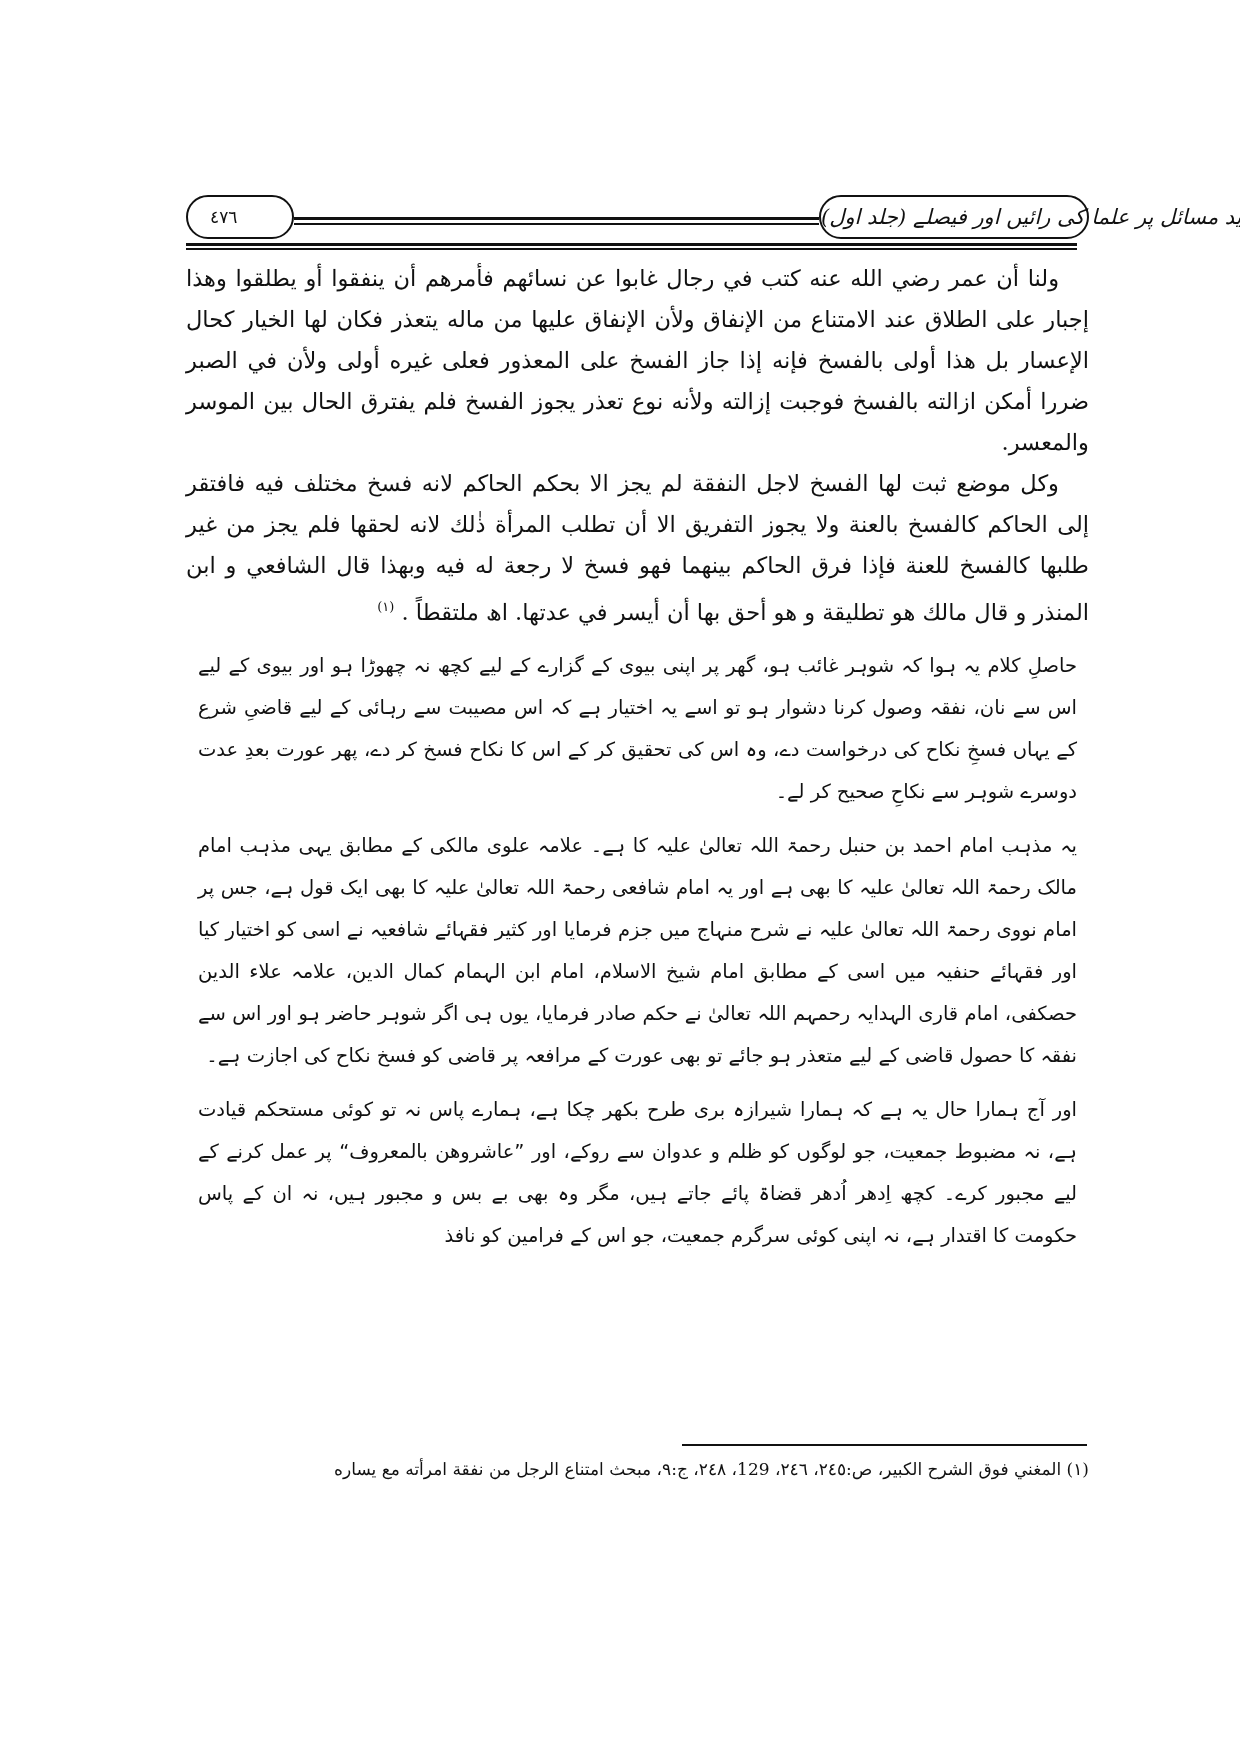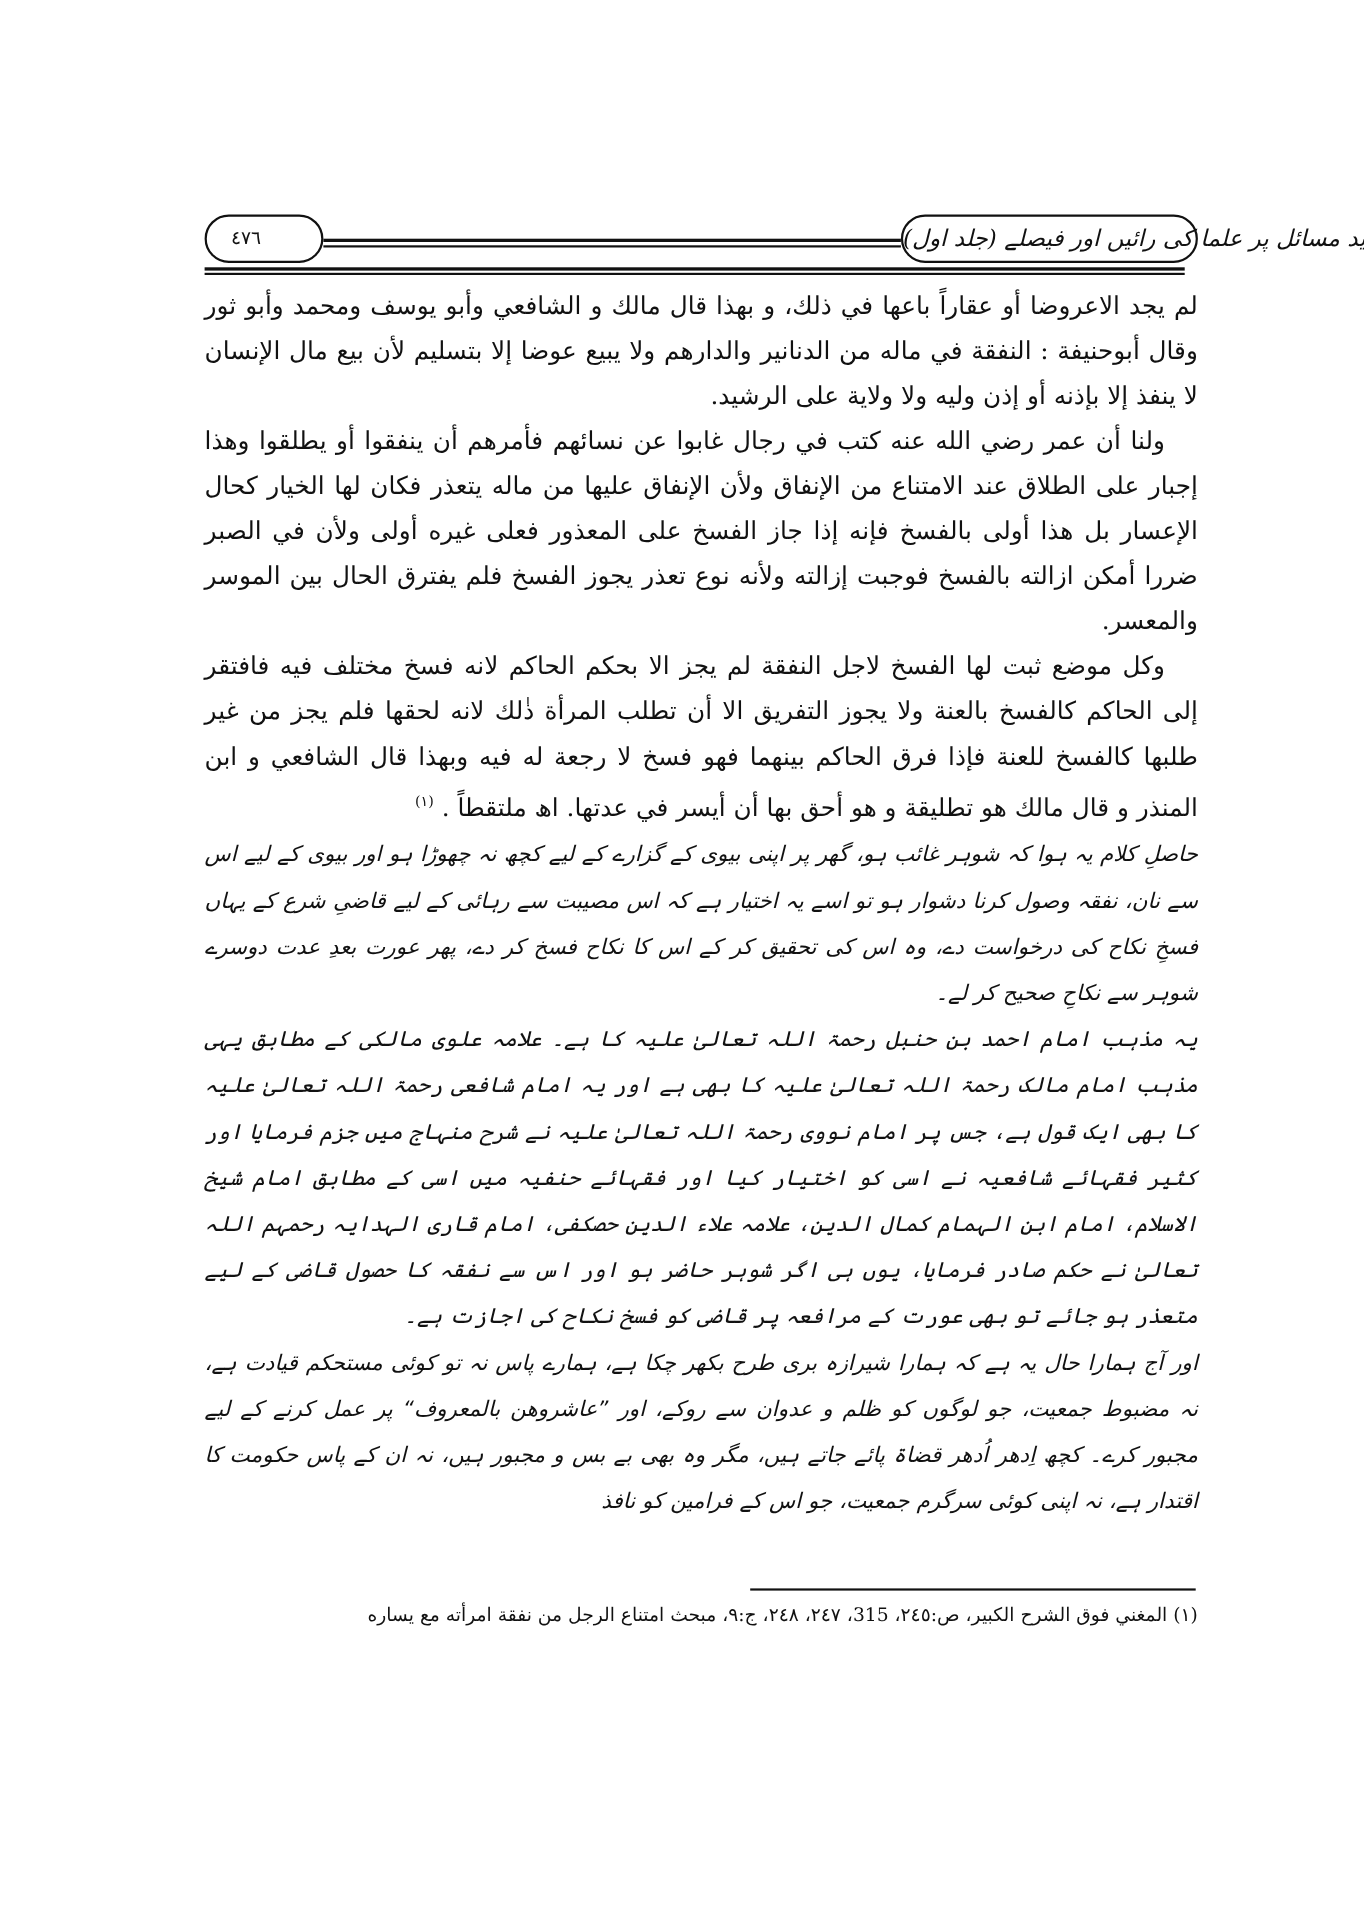--- a/index.html
+++ b/index.html
@@ -18,21 +18,21 @@
     font-family: "DejaVu Serif", serif; font-size: 21px; direction: rtl; font-style: italic; white-space: nowrap; }
   .hline-mid { position: absolute; left: 108px; right: 270px; top: 22px; height: 3px; background: #111; }
   .hline-mid2 { position: absolute; left: 108px; right: 270px; top: 28px; height: 2px; background: #111; }
   .hline-bot { position: absolute; left: 0; right: 12px; top: 48px; height: 3px; background: #111; }
   .hline-bot2 { position: absolute; left: 0; right: 12px; top: 53px; height: 1.5px; background: #111; }
 
   
   .body-text { position: absolute; left: 186px; top: 258px; width: 903px; direction: rtl; }
   .ar { font-family: "DejaVu Serif", serif; font-size: 22.5px; line-height: 41px; text-align: justify; text-align-last: right; margin: 0; }
   .ar.indent { text-indent: 30px; }
-  .ur { font-family: "DejaVu Sans", sans-serif; font-size: 19.5px; line-height: 42px; font-style: italic; text-align: justify; text-align-last: right; margin: 0; }
+  .ur { font-family: "DejaVu Sans", sans-serif; font-size: 19.5px; line-height: 42px; text-align: justify; text-align-last: right; margin: 12px; }
   .fn-mark { font-size: 13px; vertical-align: super; }
 
   
   .fn-rule { position: absolute; left: 682px; top: 1444px; width: 405px; height: 1.5px; background: #111; }
   .footnote { position: absolute; left: 186px; top: 1454px; width: 903px; direction: rtl;
     font-family: "DejaVu Serif", serif; font-size: 17px; line-height: 30px; text-align: right; }
 </style>
 </head>
 <body>
 
@@ -45,23 +45,22 @@
     <div class="hline-mid"></div>
     <div class="hline-mid2"></div>
     <div class="title-pill">
       <span>جدید مسائل پر علما کی رائیں اور فیصلے (جلد اول)</span>
     </div>
     <div class="hline-bot"></div>
     <div class="hline-bot2"></div>
   </div>
 
   <div class="body-text">
-    <p class="ar">لم يجد الاعروضا أو عقاراً باعها في ذلك، و بهذا قال مالك و الشافعي وأبو يوسف ومحمد وأبو ثور وقال أبوحنيفة : النفقة في ماله من الدنانير والدارهم ولا يبيع عوضا إلا بتسليم لأن بيع مال الإنسان لا ينفذ إلا بإذنه أو إذن وليه ولا ولاية على الرشيد.</p>
     <p class="ar indent">ولنا أن عمر رضي الله عنه كتب في رجال غابوا عن نسائهم فأمرهم أن ينفقوا أو يطلقوا وهذا إجبار على الطلاق عند الامتناع من الإنفاق ولأن الإنفاق عليها من ماله يتعذر فكان لها الخيار كحال الإعسار بل هذا أولى بالفسخ فإنه إذا جاز الفسخ على المعذور فعلى غيره أولى ولأن في الصبر ضررا أمكن ازالته بالفسخ فوجبت إزالته ولأنه نوع تعذر يجوز الفسخ فلم يفترق الحال بين الموسر والمعسر.</p>
     <p class="ar indent"><span>وكل موضع ثبت لها الفسخ لاجل النفقة لم يجز الا بحكم الحاكم لانه فسخ مختلف فيه فافتقر إلى الحاكم كالفسخ بالعنة ولا يجوز التفريق الا أن تطلب المرأة ذٰلك لانه لحقها فلم يجز من غير طلبها كالفسخ للعنة فإذا فرق الحاكم بينهما فهو فسخ لا رجعة له فيه وبهذا قال الشافعي و ابن المنذر و قال مالك هو تطليقة و هو أحق بها أن أيسر في عدتها. اھ ملتقطاً .</span> <span class="fn-mark">(١)</span></p>
     <p class="ur">حاصلِ کلام یہ ہوا کہ شوہر غائب ہو، گھر پر اپنی بیوی کے گزارے کے لیے کچھ نہ چھوڑا ہو اور بیوی کے لیے اس سے نان، نفقہ وصول کرنا دشوار ہو تو اسے یہ اختیار ہے کہ اس مصیبت سے رہائی کے لیے قاضیِ شرع کے یہاں فسخِ نکاح کی درخواست دے، وہ اس کی تحقیق کر کے اس کا نکاح فسخ کر دے، پھر عورت بعدِ عدت دوسرے شوہر سے نکاحِ صحیح کر لے۔</p>
     <p class="ur">یہ مذہب امام احمد بن حنبل رحمۃ اللہ تعالیٰ علیہ کا ہے۔ علامہ علوی مالکی کے مطابق یہی مذہب امام مالک رحمۃ اللہ تعالیٰ علیہ کا بھی ہے اور یہ امام شافعی رحمۃ اللہ تعالیٰ علیہ کا بھی ایک قول ہے، جس پر امام نووی رحمۃ اللہ تعالیٰ علیہ نے شرح منہاج میں جزم فرمایا اور کثیر فقہائے شافعیہ نے اسی کو اختیار کیا اور فقہائے حنفیہ میں اسی کے مطابق امام شیخ الاسلام، امام ابن الہمام کمال الدین، علامہ علاء الدین حصکفی، امام قاری الہدایہ رحمہم اللہ تعالیٰ نے حکم صادر فرمایا، یوں ہی اگر شوہر حاضر ہو اور اس سے نفقہ کا حصول قاضی کے لیے متعذر ہو جائے تو بھی عورت کے مرافعہ پر قاضی کو فسخ نکاح کی اجازت ہے۔</p>
     <p class="ur">اور آج ہمارا حال یہ ہے کہ ہمارا شیرازہ بری طرح بکھر چکا ہے، ہمارے پاس نہ تو کوئی مستحکم قیادت ہے، نہ مضبوط جمعیت، جو لوگوں کو ظلم و عدوان سے روکے، اور ”عاشروھن بالمعروف“ پر عمل کرنے کے لیے مجبور کرے۔ کچھ اِدھر اُدھر قضاۃ پائے جاتے ہیں، مگر وہ بھی بے بس و مجبور ہیں، نہ ان کے پاس حکومت کا اقتدار ہے، نہ اپنی کوئی سرگرم جمعیت، جو اس کے فرامین کو نافذ</p>
   </div>
 
   <div class="fn-rule"></div>
-  <div class="footnote">(١) المغني فوق الشرح الكبير، ص:٢٤٥، 315، ٢٤٧، ٢٤٨، ج:٩، مبحث امتناع الرجل من نفقة امرأته مع يساره</div>
+  <div class="footnote">(١) المغني فوق الشرح الكبير، ص:٢٤٥، ٢٤٦، 129، ٢٤٨، ج:٩، مبحث امتناع الرجل من نفقة امرأته مع يساره</div>
 </div>
 
 </body></html>

